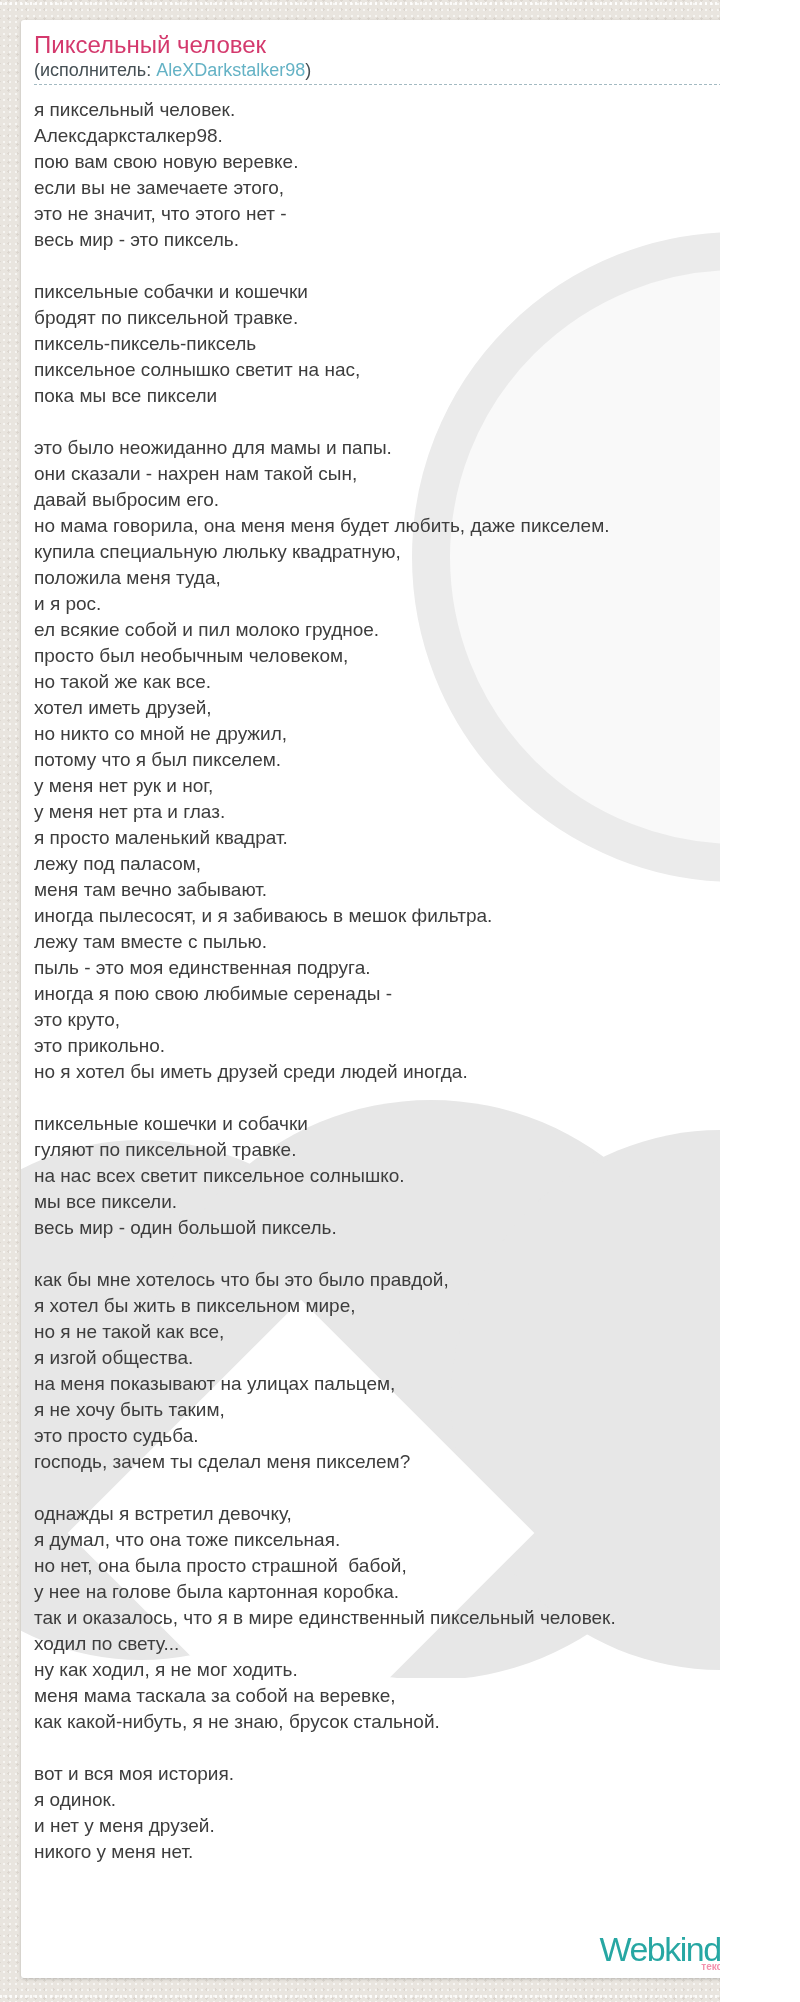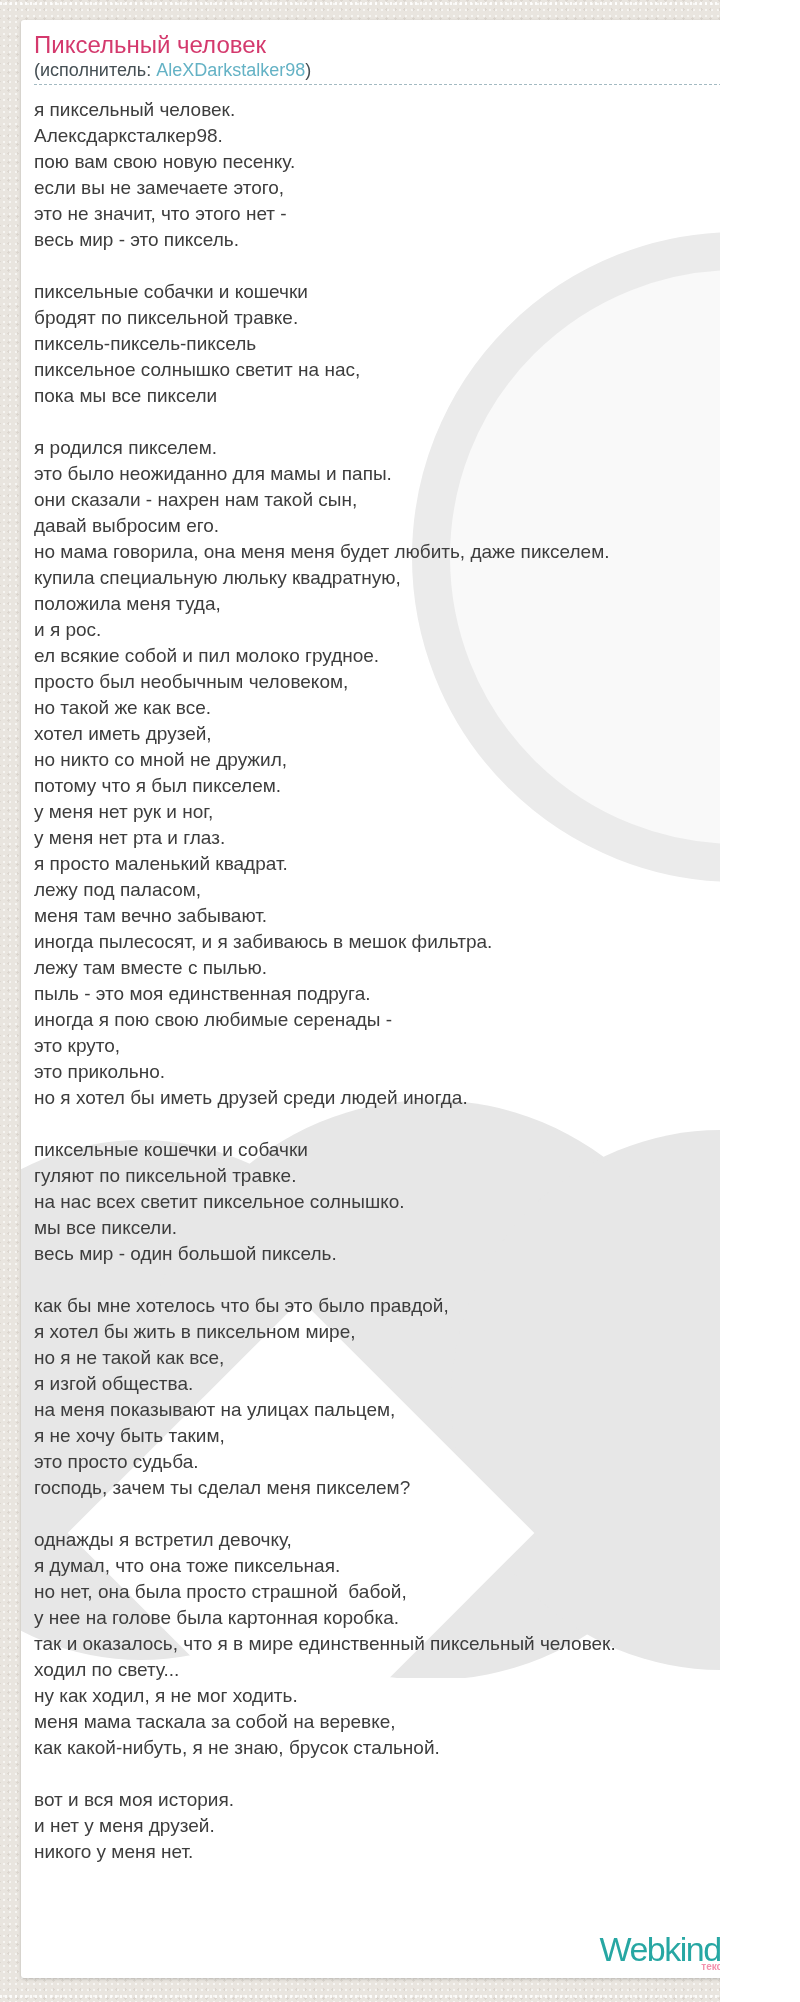--- a/index.html
+++ b/index.html
@@ -89,32 +89,31 @@
 
     <div class="header">
       <h1 class="title">Пиксельный человек</h1>
       <div class="artist"><span>(исполнитель: </span><span class="link">AleXDarkstalker98</span><span>)</span></div>
       <div class="divider"></div>
     </div>
 
     <div class="lyrics">
         <div class="line">я пиксельный человек.</div>
         <div class="line">Алексдарксталкер98.</div>
-        <div class="line">пою вам свою новую песенку.</div>
+        <div class="line">пою вам свою новую веревке.</div>
         <div class="line">если вы не замечаете этого,</div>
         <div class="line">это не значит, что этого нет -</div>
         <div class="line">весь мир - это пиксель.</div>
         <div class="line blank"></div>
         <div class="line">пиксельные собачки и кошечки</div>
         <div class="line">бродят по пиксельной травке.</div>
         <div class="line">пиксель-пиксель-пиксель</div>
         <div class="line">пиксельное солнышко светит на нас,</div>
         <div class="line">пока мы все пиксели</div>
         <div class="line blank"></div>
-        <div class="line">я родился пикселем.</div>
         <div class="line">это было неожиданно для мамы и папы.</div>
         <div class="line">они сказали - нахрен нам такой сын,</div>
         <div class="line">давай выбросим его.</div>
         <div class="line">но мама говорила, она меня меня будет любить, даже пикселем.</div>
         <div class="line">купила специальную люльку квадратную,</div>
         <div class="line">положила меня туда,</div>
         <div class="line">и я рос.</div>
         <div class="line">ел всякие собой и пил молоко грудное.</div>
         <div class="line">просто был необычным человеком,</div>
         <div class="line">но такой же как все.</div>
@@ -153,20 +152,21 @@
         <div class="line">я думал, что она тоже пиксельная.</div>
         <div class="line">но нет, она была просто страшной  бабой,</div>
         <div class="line">у нее на голове была картонная коробка.</div>
         <div class="line">так и оказалось, что я в мире единственный пиксельный человек.</div>
         <div class="line">ходил по свету...</div>
         <div class="line">ну как ходил, я не мог ходить.</div>
         <div class="line">меня мама таскала за собой на веревке,</div>
         <div class="line">как какой-нибуть, я не знаю, брусок стальной.</div>
         <div class="line blank"></div>
         <div class="line">вот и вся моя история.</div>
+        <div class="line">я одинок.</div>
         <div class="line">и нет у меня друзей.</div>
         <div class="line">никого у меня нет.</div>
       </div>
 
     <div class="logo">
       <div class="logo-main"><span class="logo-web">Webkind</span><span class="logo-dot">.</span><span class="logo-tld">Ru</span></div>
       <div class="logo-tagline">тексты песен</div>
     </div>
 
   </div>

